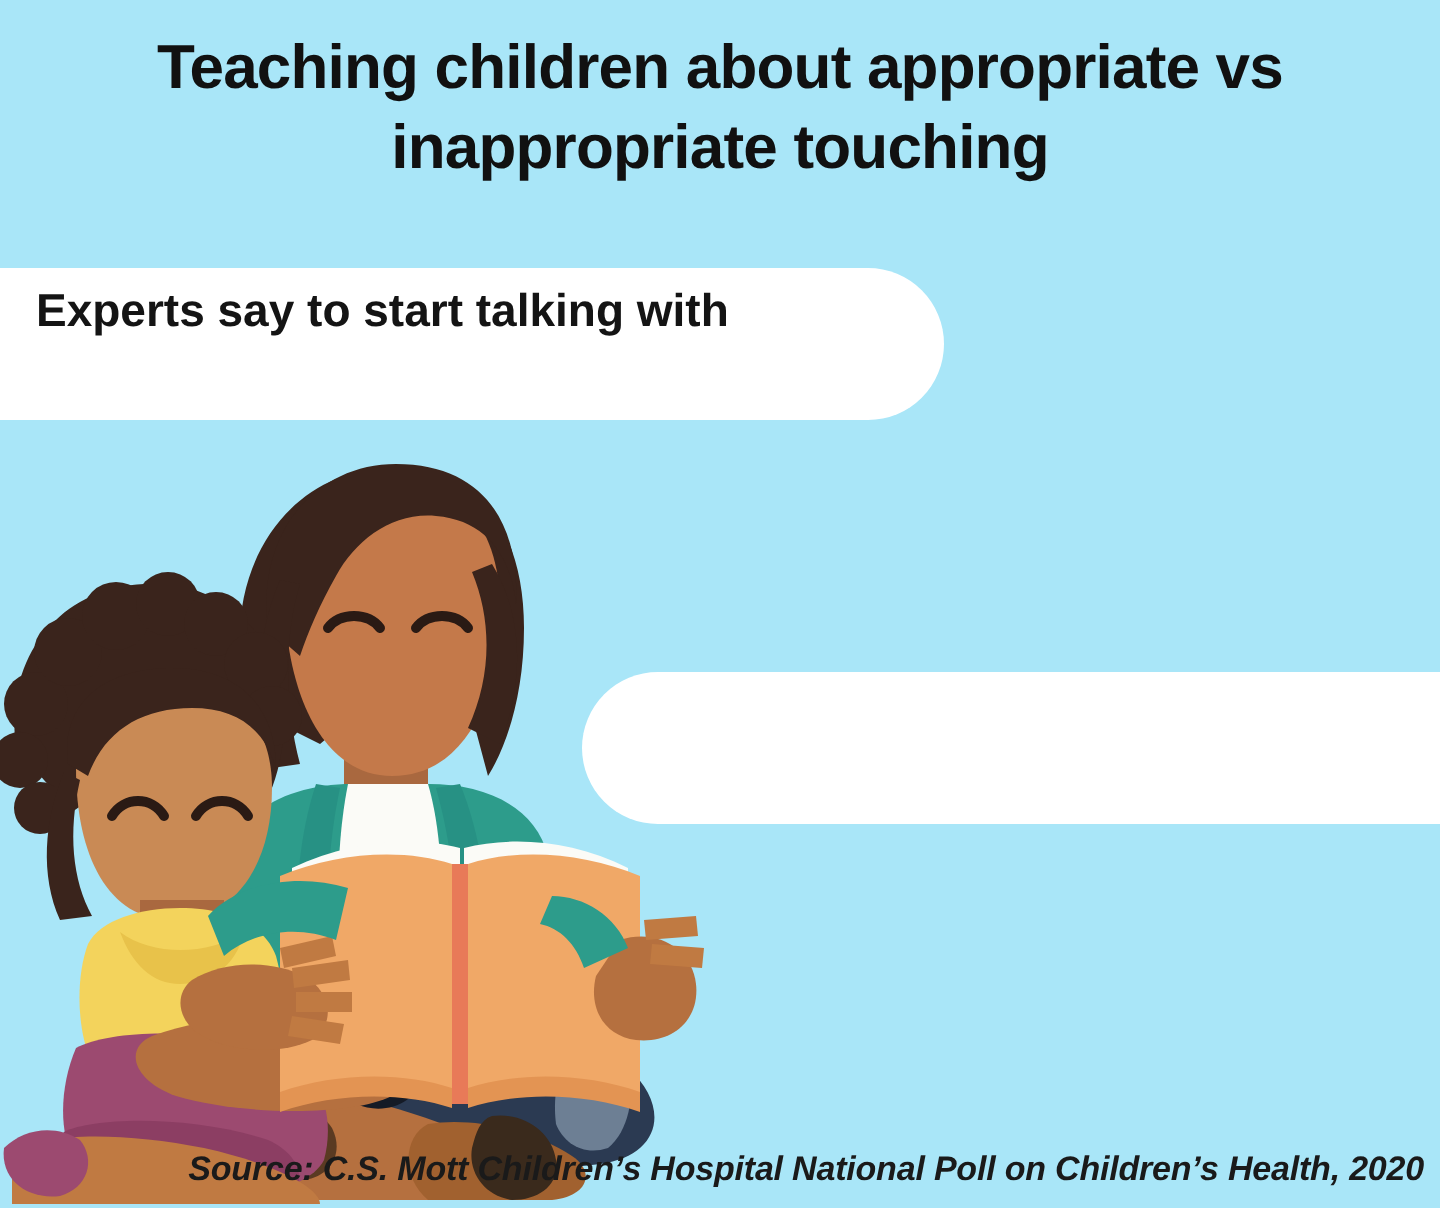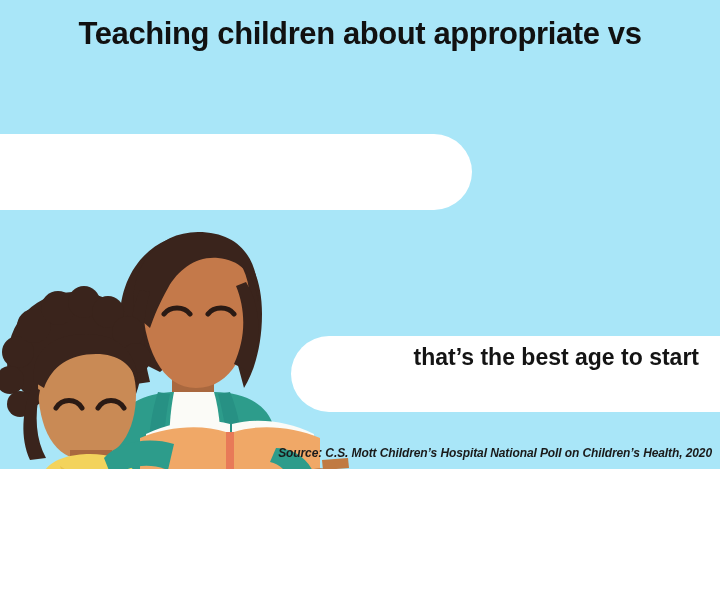--- a/index.html
+++ b/index.html
@@ -3,21 +3,21 @@
 <meta charset="utf-8">
 <style>
   html, body {
     margin: 0;
     padding: 0;
     background: #ffffff;
   }
   .infographic {
     position: relative;
     width: 720px;
-    height: 469px;
+    height: 604px;
     background: #a9e6f8;
     overflow: hidden;
     font-family: "Liberation Sans", sans-serif;
   }
 
   
   .title {
     position: absolute;
     left: 0;
     top: 14px;
@@ -60,21 +60,21 @@
     padding: 5px 62px 5px 30px;
     text-align: right;
   }
   .bubble .line { display: block; white-space: nowrap; }
 
   
   .source {
     position: absolute;
     right: 8px;
     bottom: 9px;
-    font-size: 12px;
+    font-size: 17px;
     font-style: italic;
     font-weight: bold;
     color: #1a1a1a;
     letter-spacing: -0.1px;
   }
 
   
   .illustration {
     position: absolute;
     left: 0;
@@ -84,20 +84,21 @@
   }
   .illustration svg { display: block; }
 </style>
 </head>
 <body>
 
 <div class="infographic">
 
   <div class="title">
     <span class="line">Teaching children about appropriate vs</span>
+    <span class="line">inappropriate touching</span>
   </div>
 
   <div class="illustration">
     <svg width="380" height="382" viewBox="0 0 380 382" xmlns="http://www.w3.org/2000/svg">
 
       <path d="M120 108 C116 50 152 12 196 12 C240 12 262 44 262 92 C262 124 254 150 244 166 L236 136 L216 150 L196 120 L160 150 L140 140 Z" fill="#3a241c"></path>
 
       <path d="M172 150 L214 150 L214 206 L172 206 Z" fill="#a9683f"></path>
 
       <path d="M142 70 C142 36 166 18 196 18 C230 18 250 42 250 82 C250 128 232 166 196 166 C162 166 142 126 142 70 Z" fill="#c4794a"></path>
@@ -195,21 +196,21 @@
       <path d="M322 238 L348 236 L349 246 L323 248 Z" fill="#c07a42"></path>
       <path d="M326 250 L352 252 L351 262 L325 260 Z" fill="#c07a42"></path>
 
       <path d="M104 236 C118 220 148 214 174 222 L168 248 C148 240 126 244 112 256 Z" fill="#2d9c8b"></path>
       <path d="M276 226 C292 226 308 236 314 252 L292 262 C288 250 280 242 270 240 Z" fill="#2d9c8b"></path>
     </svg>
 
   </div>
 
   <div class="bubble bubble-top">
+    <span class="line">Experts say to start talking with</span>
   </div>
 
   <div class="bubble bubble-bottom">
-    <span class="line">that’s the best age to start</span>
   </div>
 
   <div class="source">Source: C.S. Mott Children’s Hospital National Poll on Children’s Health, 2020</div>
 
 </div>
 
 </body></html>

